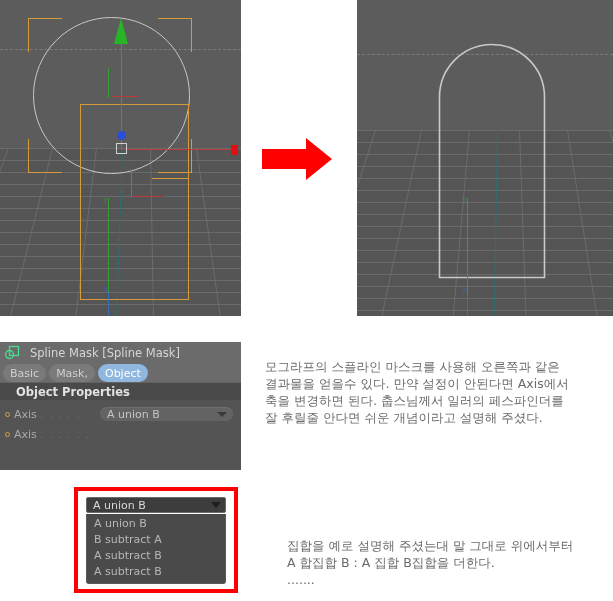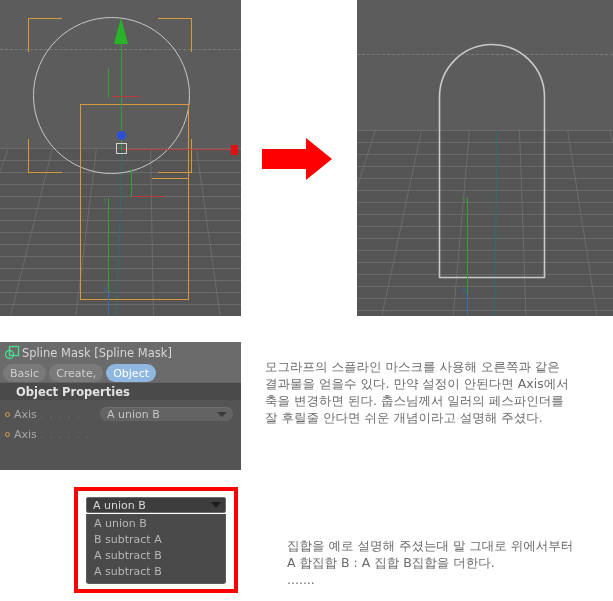--- a/index.html
+++ b/index.html
@@ -141,21 +141,21 @@
     width: 241px;
     height: 128px;
     background: #545454;
     color: #b9b9b9;
     font-size: 11px;
   }
   .panel-title {
     height: 21px;
     display: flex;
     align-items: center;
-    gap: 2px;
+    gap: 10px;
     padding-left: 4px;
     background: #6b6b6b;
     color: #d6d6d6;
     font-size: 11.5px;
   }
   .obj-icon { width: 16px; height: 16px; position: relative; flex: 0 0 16px; }
 
   .tab-row {
     height: 18px;
     display: flex;
@@ -408,21 +408,21 @@
       <svg width="16" height="16" viewBox="0 0 16 16">
         <rect x="5.5" y="1.5" width="9" height="9" fill="none" stroke="#49dd8e" stroke-width="1.3"></rect>
         <circle cx="5.5" cy="9.5" r="4" fill="none" stroke="#49dd8e" stroke-width="1.3"></circle>
       </svg>
     </span>
     <span>Spline Mask [Spline Mask]</span>
   </div>
 
   <div class="tab-row">
     <div class="tab">Basic</div>
-    <div class="tab">Create,</div>
+    <div class="tab">Mask,</div>
     <div class="tab active">Object</div>
   </div>
 
   <div class="section-head">Object Properties</div>
 
   <div class="prop-rows">
 
     <div class="prop-row">
       <span class="bullet"></span>
       <span class="prop-label">

